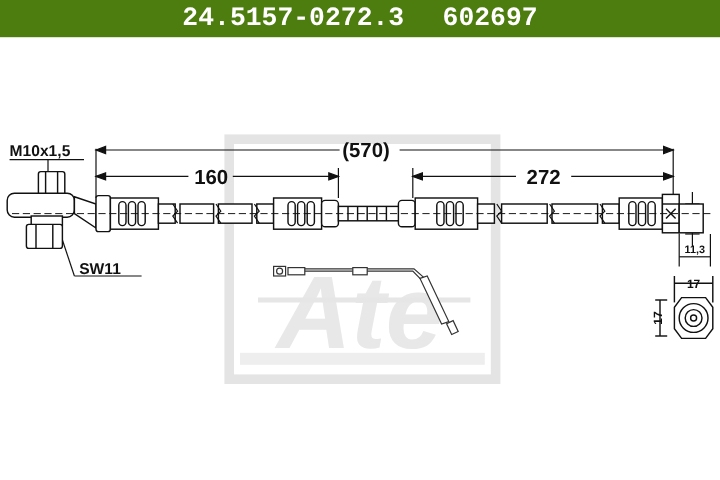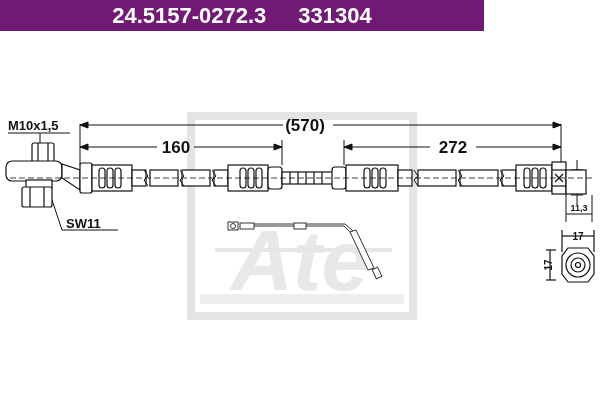--- a/index.html
+++ b/index.html
@@ -1,29 +1,29 @@
 <!DOCTYPE html>
 <html><head>
   <meta charset="utf-8">
   <style>
     html, body { margin: 0; padding: 0; background: #ffffff; }
     body { width: 600px; height: 400px; position: relative; overflow: hidden; font-family: "Liberation Sans", sans-serif; }
-    .header { position: absolute; left: 0; top: 0; width: 484px; height: 31px; background: #701a75; display: flex; align-items: center; justify-content: center; }
+    .header { position: absolute; left: 0; top: 0; width: 600px; height: 31px; background: #4d7c0f; display: flex; align-items: center; justify-content: center; font-family: Liberation Mono, monospace; }
     .header span { color: #ffffff; font-weight: bold; font-size: 22px; letter-spacing: 0px; }
     .header .gap { display: inline-block; width: 32px; }
     svg { position: absolute; left: 0; top: 0; }
     .lbl { font-family: "Liberation Sans", sans-serif; font-weight: bold; fill: #111; }
   </style>
 </head>
 <body>
 
 <div class="header">
   <span>24.5157-0272.3</span>
   <span class="gap"></span>
-  <span>331304</span>
+  <span>602697</span>
 </div>
 
 <svg width="600" height="400" viewBox="0 0 600 400">
 
   <g>
     <rect x="191" y="116" width="222" height="200" fill="none" stroke="#e4e4e4" stroke-width="8"></rect>
     <rect x="200" y="294" width="204" height="10" fill="#eeeeee"></rect>
     <text x="300" y="290" text-anchor="middle" font-size="86" font-style="italic" font-weight="bold" fill="#e8e8e8" font-family="Liberation Sans, sans-serif">Ate</text>
     <line x1="215" y1="250" x2="392" y2="250" stroke="#e6e6e6" stroke-width="4"></line>
   </g>

